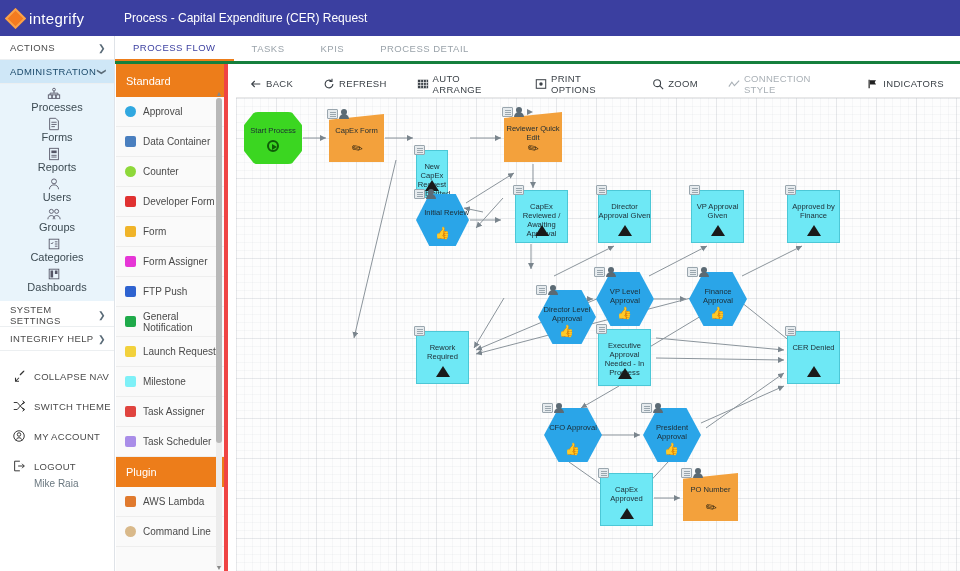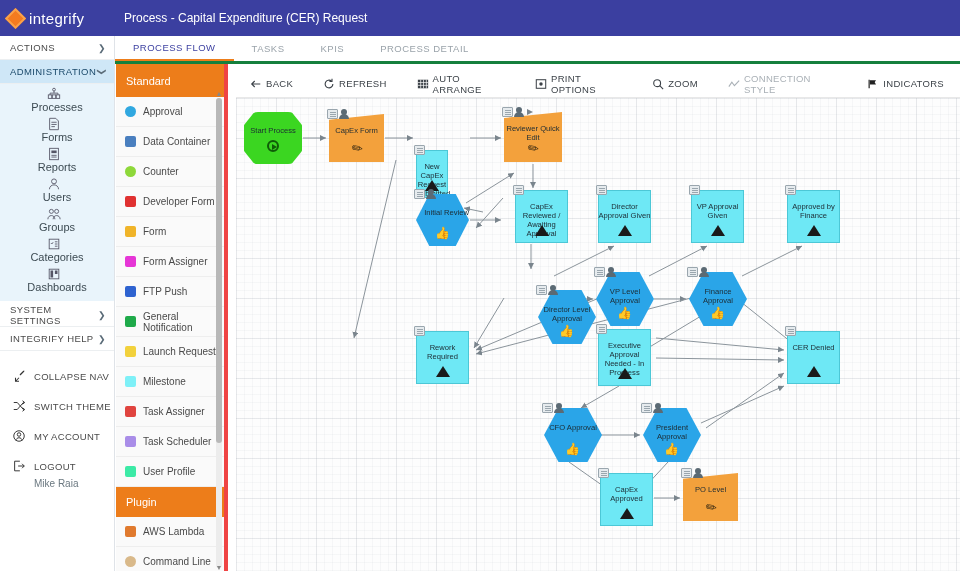--- a/index.html
+++ b/index.html
@@ -283,24 +283,20 @@
           <span class="pal-sw" style="background: rgb(126, 240, 247);"></span>
           <span>Milestone</span>
         </div>
         <div class="pal-item">
           <span class="pal-sw" style="background: rgb(224, 68, 63);"></span>
           <span>Task Assigner</span>
         </div>
         <div class="pal-item">
           <span class="pal-sw" style="background: rgb(169, 141, 232);"></span>
           <span>Task Scheduler</span>
-        </div>
-        <div class="pal-item">
-          <span class="pal-sw" style="background: rgb(60, 234, 166);"></span>
-          <span>User Profile</span>
         </div>
       </div>
     <div class="pal-head" style="height:30px">Plugin</div>
     <div id="pal-list2">
         <div class="pal-item">
           <span class="pal-sw" style="background: rgb(224, 122, 46);"></span>
           <span>AWS Lambda</span>
         </div>
         <div class="pal-item">
           <span class="pal-sw circle" style="background: rgb(217, 185, 138);"></span>
@@ -517,19 +513,19 @@
         <div class="node" style="left: 364px; top: 375px; width: 53px; height: 53px;">
           <div class="sq" style="position: absolute; inset: 0px;"></div>
           <span class="badge doc"></span>
           <div class="lbl" style="top: 12px;">CapEx Approved</div>
           <span class="tri" style="bottom: 7px;"></span>
         </div>
         <div class="node" style="left: 447px; top: 375px; width: 55px; height: 48px;">
           <div class="form" style="position: absolute; inset: 0px; clip-path: polygon(0px 12%, 100% 0px, 100% 100%, 0px 100%);"></div>
           <span class="badge doc"></span>
           <span class="badge user"></span>
-          <div class="lbl" style="top: 12px;">PO Level</div>
+          <div class="lbl" style="top: 12px;">PO Number</div>
           <span class="pencil" style="bottom: 6px; left: 42%;">✎</span>
         </div>
       </div>
   </div>
 
 </div>
 
 </body></html>

